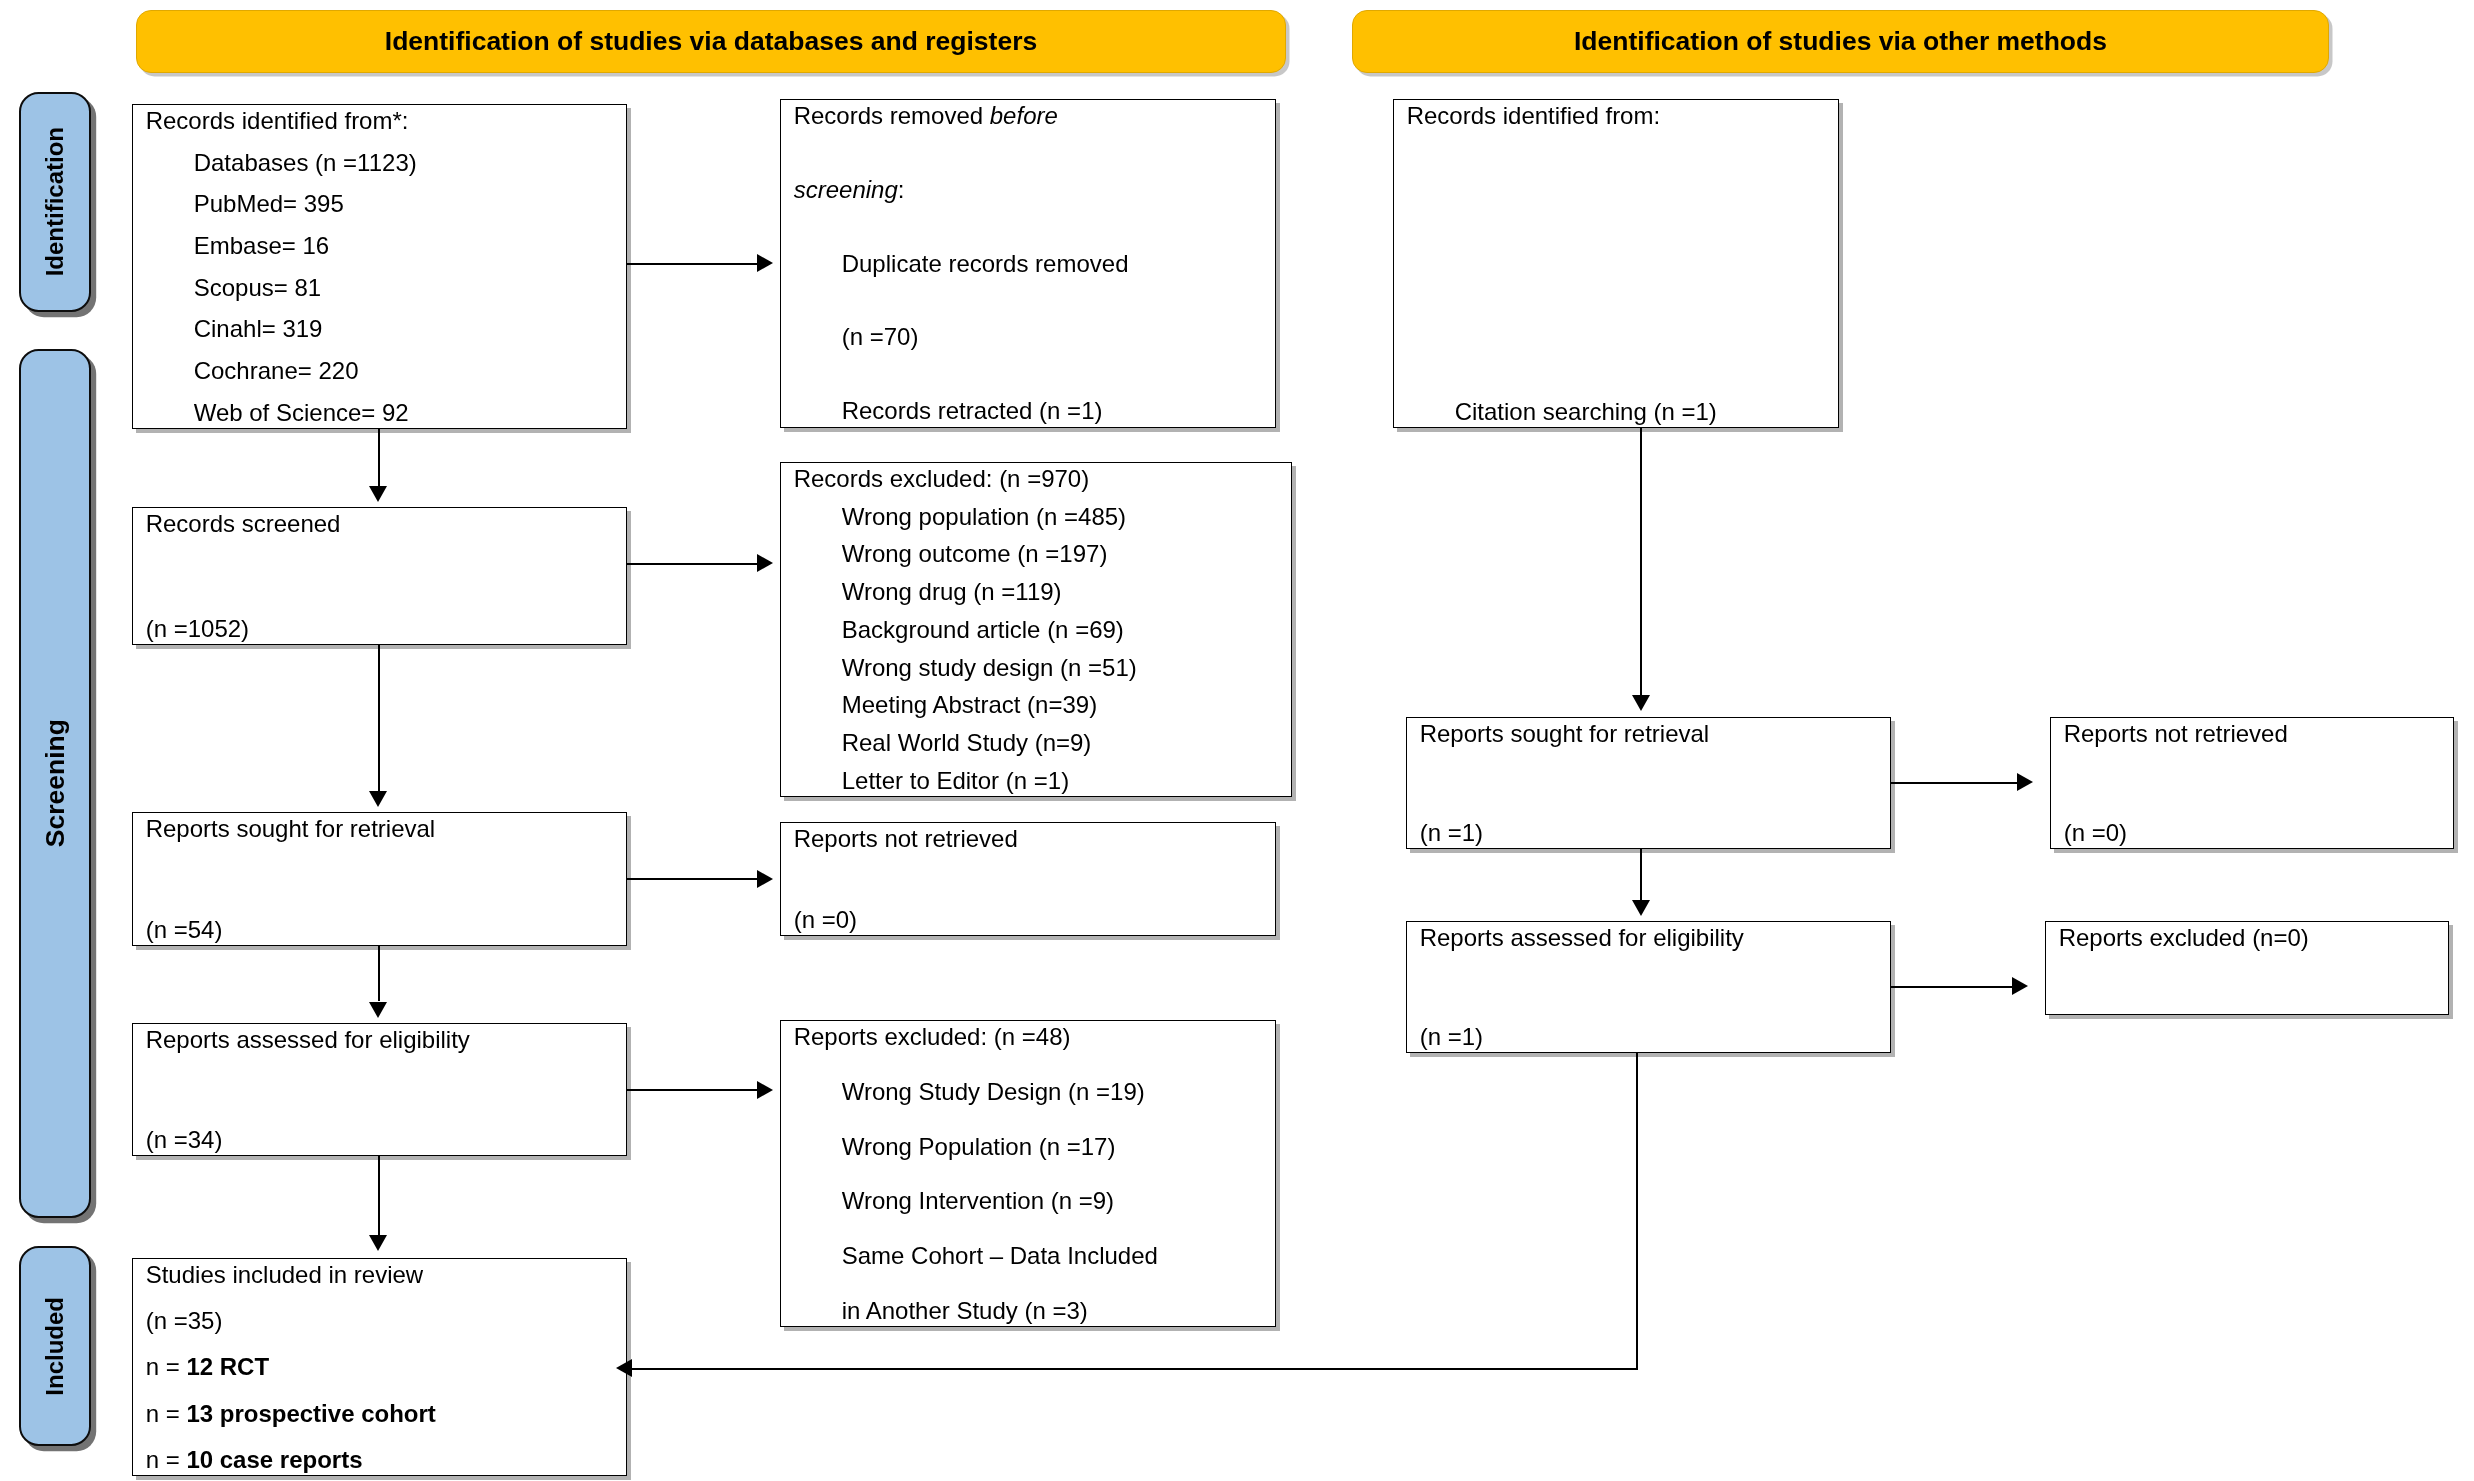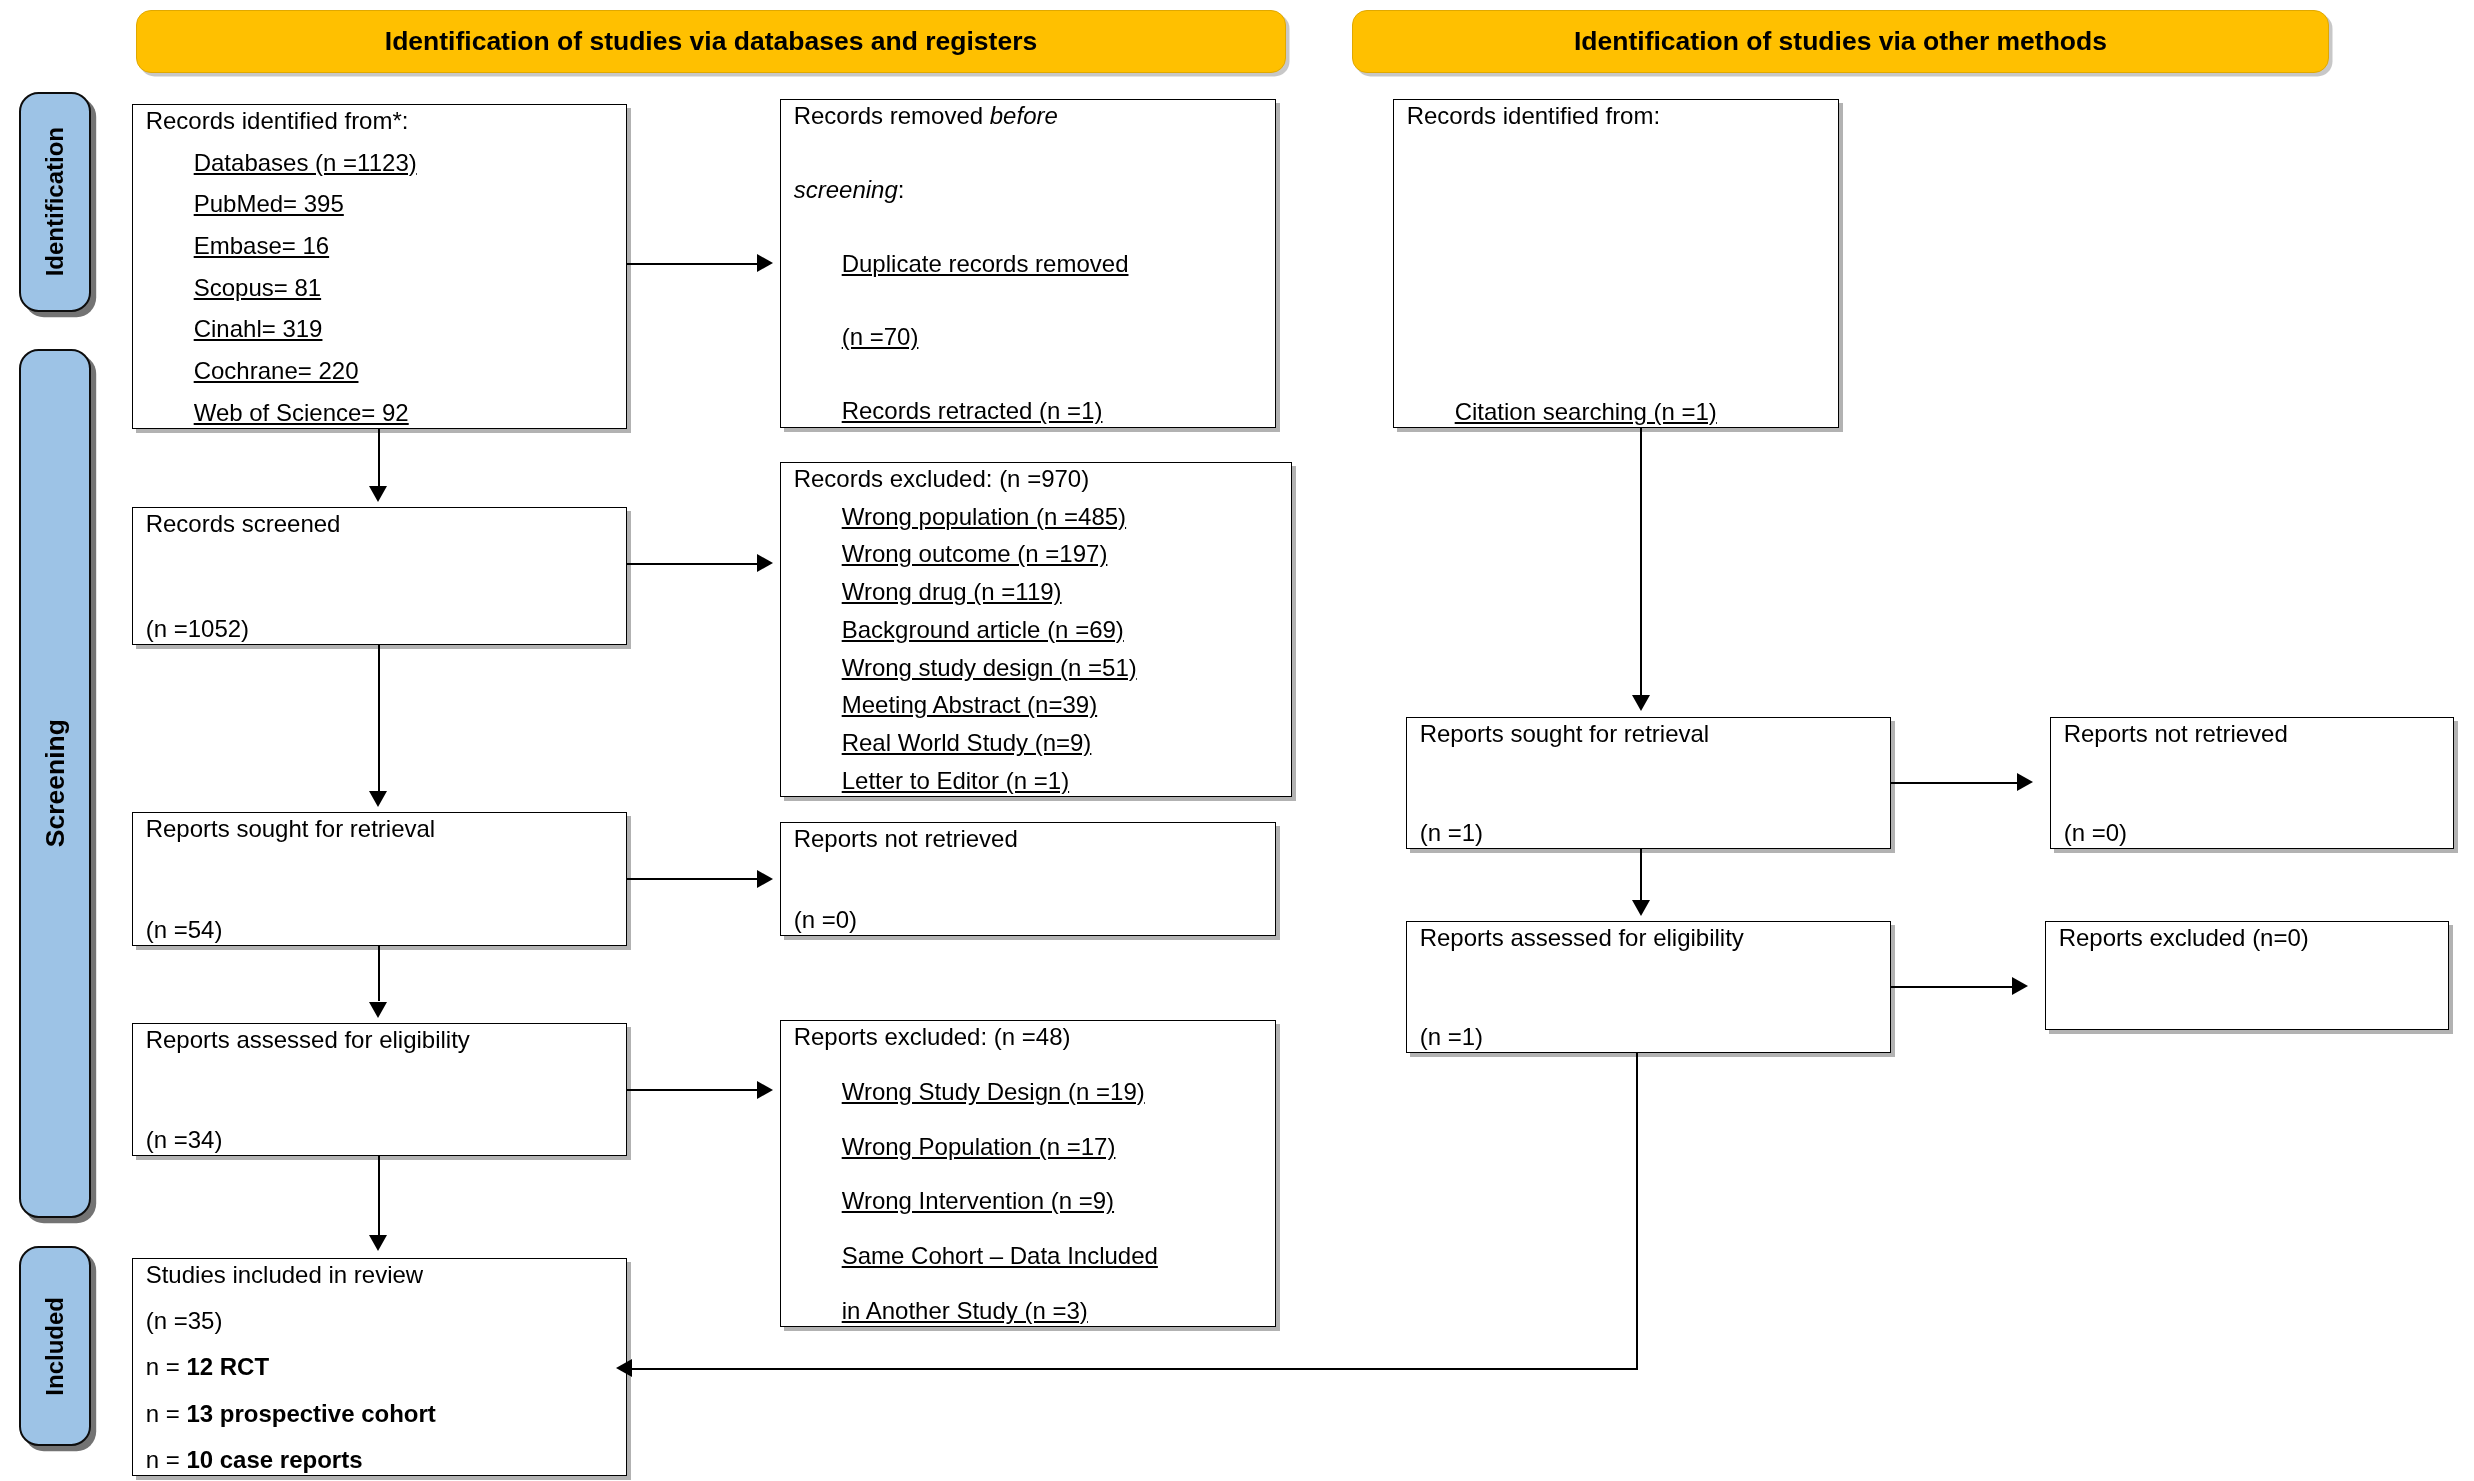--- a/index.html
+++ b/index.html
@@ -40,21 +40,21 @@
     position:absolute;
     background:#ffffff;
     border:1.7px solid #000;
     box-shadow:4px 4px 0 rgba(0,0,0,0.30);
     box-sizing:border-box;
     display:flex;flex-direction:column;justify-content:space-between;
     padding:0 12.7px;
     color:#000;
   }
   .pbox .ln{white-space:pre;}
-  .ind1{padding-left:2.0em;text-decoration:underline;}
+  .ind1{padding-left:2.0em;}
   .ital{font-style:italic;}
   .bold{font-weight:bold;}
 
   
   .hline{position:absolute;background:#000;height:2.3px;}
   .vline{position:absolute;background:#000;width:2.3px;}
   .arrow-r{position:absolute;width:0;height:0;
     border-top:9.8px solid transparent;border-bottom:9.8px solid transparent;
     border-left:16px solid #000;}
   .arrow-l{position:absolute;width:0;height:0;
@@ -170,21 +170,21 @@
   <div class="pbox" style="left:2050px;top:717px;width:404px;height:132px;font-size:24px;line-height:1.30;">
     <div class="ln">Reports not retrieved</div>
     <div class="ln">(n =0)</div>
   </div>
 
   <div class="pbox" style="left:1406px;top:921px;width:485px;height:132px;font-size:24px;line-height:1.30;">
     <div class="ln">Reports assessed for eligibility</div>
     <div class="ln">(n =1)</div>
   </div>
 
-  <div class="pbox" style="left:2045px;top:921px;width:404px;height:109px;font-size:24px;line-height:1.30;">
+  <div class="pbox" style="left:2045px;top:921px;width:404px;height:94px;font-size:24px;line-height:1.30;">
     <div class="ln">Reports excluded (n=0)</div>
   </div>
 
   <div class="hline" style="left:627px;top:263px;width:133px;"></div>
   <div class="arrow-r" style="left:757px;top:254px;"></div>
 
   <div class="vline" style="left:378px;top:429px;height:58px;"></div>
   <div class="arrow-d" style="left:369px;top:486px;"></div>
 
   <div class="hline" style="left:627px;top:563px;width:133px;"></div>

